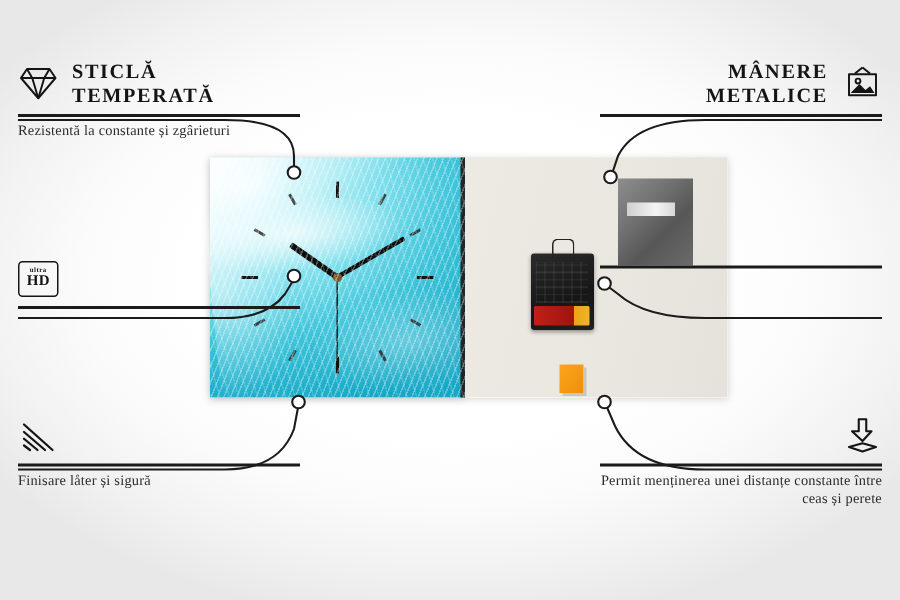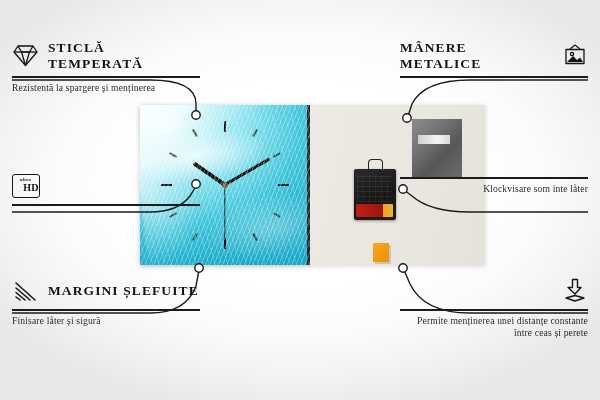--- a/index.html
+++ b/index.html
@@ -101,42 +101,42 @@
 
   
   .feat{position:absolute;width:188px;}
   .feat .row{display:flex;align-items:center;gap:9px;}
   .feat.left .row{justify-content:flex-start;}
   .feat.right .row{justify-content:flex-end;}
   .ttl{
     font-size:13.5px;font-weight:700;letter-spacing:1.1px;color:#141414;
     line-height:1.16;text-transform:uppercase;
   }
-  .feat.right .ttl{text-align:left;}
+  .feat.right .ttl{text-align:right;}
   .rule{height:1.5px;background:#1b1b1b;margin:5px 0 4px;}
   .sub{
     font-size:9.6px;color:#2c2c2c;line-height:1.3;letter-spacing:.15px;
   }
   .feat.right .sub{text-align:right;}
   .ico{width:27px;height:27px;flex:0 0 27px;display:flex;align-items:center;justify-content:center;}
   .ico svg{display:block;}
 
   #f1{left:12px;top:40px;}
   #f2{left:12px;top:172px;}
   #f3{left:12px;top:277px;}
   #f4{right:12px;top:40px;}
   #f5{right:12px;top:172px;}
   #f6{right:12px;top:277px;}
 
   .hd-badge{
     width:26px;height:22px;border:1.6px solid #161616;border-radius:3px;
     display:flex;flex-direction:column;align-items:center;justify-content:center;line-height:1;
   }
   .hd-badge .u{font-size:4.6px;font-weight:700;letter-spacing:.3px;color:#161616;}
-  .hd-badge .h{font-size:10px;font-weight:700;letter-spacing:.2px;color:#111;padding-left:11px;}
+  .hd-badge .h{font-size:10px;font-weight:700;letter-spacing:.2px;color:#111;}
 
   .connectors{position:absolute;inset:0;pointer-events:none;}
 </style>
 </head>
 <body>
 
 <div id="stage">
 
   <div class="product">
 
@@ -228,21 +228,21 @@
             <path d="M1,8 H24"></path>
               <path d="M5,2 L8.5,8 L12.5,21.5"></path>
             <path d="M20,2 L16.5,8 L12.5,21.5"></path>
               <path d="M8.5,8 H16.5"></path>
           </g>
         </svg>
       </span>
       <span class="ttl">STICLĂ TEMPERATĂ</span>
     </div>
     <div class="rule"></div>
-    <div class="sub">Rezistentă la spargere și menținerea</div>
+    <div class="sub">Rezistentă la constante și zgârieturi</div>
   </div>
 
   <div class="feat left" id="f2">
     <div class="row">
       <span class="ico">
         <span class="hd-badge">
           <span class="u">ultra</span>
           <span class="h">HD</span>
         </span>
       </span>
@@ -255,21 +255,20 @@
       <span class="ico">
         <svg width="25" height="22" viewBox="0 0 25 22">
           <g stroke="#141414" stroke-width="1.5" stroke-linecap="round">
             <path d="M3,3 L22,20"></path>
               <path d="M3,8 L17,20"></path>
             <path d="M3,12.5 L12,20"></path>
               <path d="M3,17 L7,20"></path>
           </g>
         </svg>
       </span>
-      <span class="ttl">MARGINI ȘLEFUITE</span>
     </div>
     <div class="rule"></div>
     <div class="sub">Finisare låter și sigură</div>
   </div>
 
   <div class="feat right" id="f4">
     <div class="row">
       <span class="ttl">MÂNERE METALICE</span>
       <span class="ico">
         <svg width="26" height="24" viewBox="0 0 26 24">
@@ -281,31 +280,30 @@
             <path d="M5,18 L11,12 L15,16 L18,13.5 L21,18 Z" fill="#141414" stroke="none"></path>
           </g>
         </svg>
       </span>
     </div>
     <div class="rule"></div>
   </div>
 
   <div class="feat right" id="f5">
     <div class="rule"></div>
-    <div class="sub">Klockvisare som inte låter</div>
   </div>
 
   <div class="feat right" id="f6">
     <div class="row">
       <span class="ico">
         <svg width="26" height="25" viewBox="0 0 26 25">
           <g fill="none" stroke="#141414" stroke-width="1.4" stroke-linejoin="round">
             <path d="M10.5,1.5 h5 v8 h3.5 L13,16 L6,9.5 h4.5 Z"></path>
             <path d="M13,17.5 L4,20 L13,23 L22,20 Z"></path>
           </g>
         </svg>
       </span>
     </div>
     <div class="rule"></div>
-    <div class="sub">Permite menținerea unei distanțe constante între ceas și perete</div>
+    <div class="sub">Permit menținerea unei distanțe constante între ceas și perete</div>
   </div>
 
 </div>
 
 </body></html>

